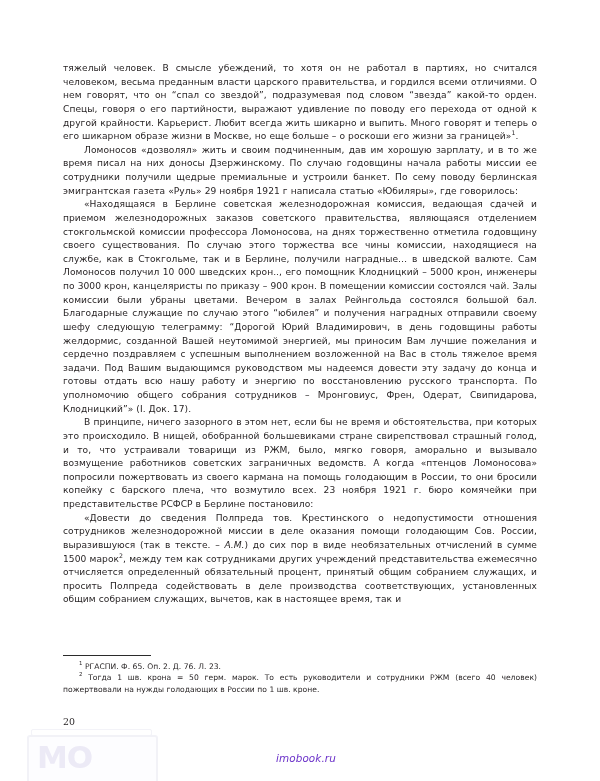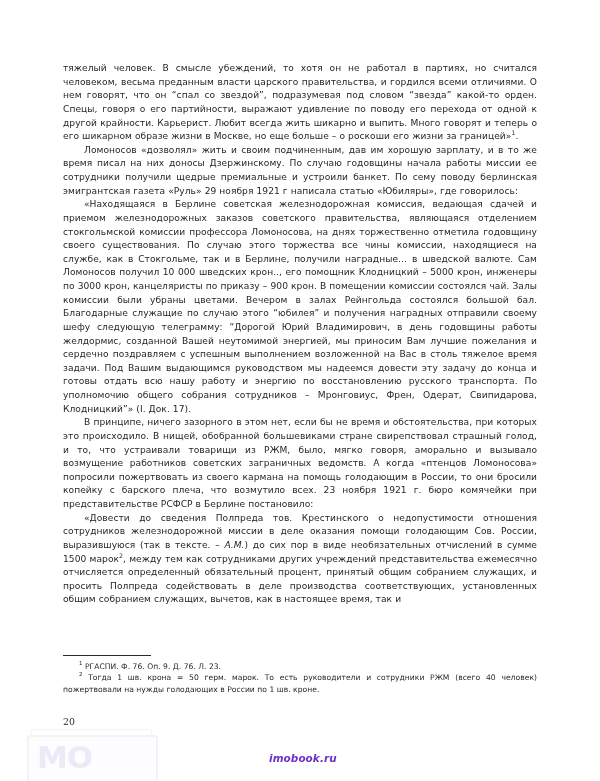--- a/index.html
+++ b/index.html
@@ -136,25 +136,25 @@
     font-weight: bold;
     font-family: "DejaVu Sans", "Liberation Sans", sans-serif;
     color: #eceaf6;
     letter-spacing: -1px;
     line-height: 31px;
   }
 
   
   .site-watermark {
     position: absolute;
-    left: 269px;
+    left: 276px;
     top: 752px;
     font-size: 10.4px;
     font-style: italic;
-    font-weight: bold;
+    font-weight: normal;
     font-family: "DejaVu Sans", "Liberation Sans", sans-serif;
     color: #6a30c9;
     letter-spacing: 0.01em;
   }
 </style>
 </head>
 <body>
 
 <div class="page">
 
@@ -167,21 +167,21 @@
     <p class="para">«Находящаяся в Берлине советская железнодорожная комиссия, ведающая сдачей и приемом железнодорожных заказов советского правительства, являющаяся отделением стокгольмской комиссии профессора Ломоносова, на днях торжественно отметила годовщину своего существования. По случаю этого торжества все чины комиссии, находящиеся на службе, как в Стокгольме, так и в Берлине, получили наградные… в шведской валюте. Сам Ломоносов получил 10 000 шведских крон.., его помощник Клодницкий – 5000 крон, инженеры по 3000 крон, канцеляристы по приказу – 900 крон. В помещении комиссии состоялся чай. Залы комиссии были убраны цветами. Вечером в залах Рейнгольда состоялся большой бал. Благодарные служащие по случаю этого “юбилея” и получения наградных отправили своему шефу следующую телеграмму: “Дорогой Юрий Владимирович, в день годовщины работы желдормис, созданной Вашей неутомимой энергией, мы приносим Вам лучшие пожелания и сердечно поздравляем с успешным выполнением возложенной на Вас в столь тяжелое время задачи. Под Вашим выдающимся руководством мы надеемся довести эту задачу до конца и готовы отдать всю нашу работу и энергию по восстановлению русского транспорта. По уполномочию общего собрания сотрудников – Мронговиус, Френ, Одерат, Свипидарова, Клодницкий”» (I. Док. 17).</p>
 
     <p class="para">В принципе, ничего зазорного в этом нет, если бы не время и обстоятельства, при которых это происходило. В нищей, обобранной большевиками стране свирепствовал страшный голод, и то, что устраивали товарищи из РЖМ, было, мягко говоря, аморально и вызывало возмущение работников советских заграничных ведомств. А когда «птенцов Ломоносова» попросили пожертвовать из своего кармана на помощь голодающим в России, то они бросили копейку с барского плеча, что возмутило всех. 23 ноября 1921 г. бюро комячейки при представительстве РСФСР в Берлине постановило:</p>
 
     <p class="para"><span>«Довести до сведения Полпреда тов. Крестинского о недопустимости отношения сотрудников железнодорожной миссии в деле оказания помощи голодающим Сов. России, выразившуюся (так в тексте. – </span><em class="italic">А.М.</em><span>) до сих пор в виде необязательных отчислений в сумме 1500 марок</span><sup>2</sup><span>, между тем как сотрудниками других учреждений представительства ежемесячно отчисляется определенный обязательный процент, принятый общим собранием служащих, и просить Полпреда содействовать в деле производства соответствующих, установленных общим собранием служащих, вычетов, как в настоящее время, так и</span></p>
 
   </div>
 
   <div class="footnotes">
     <hr class="footnote-rule">
-    <p class="footnote"><sup>1</sup> <span>РГАСПИ. Ф. 76. Оп. 9. Д. 76. Л. 23.</span></p>
+    <p class="footnote"><sup>1</sup> <span>РГАСПИ. Ф. 65. Оп. 2. Д. 76. Л. 23.</span></p>
     <p class="footnote"><sup>2</sup> <span>Тогда 1 шв. крона = 50 герм. марок. То есть руководители и сотрудники РЖМ (всего 40 человек) пожертвовали на нужды голодающих в России по 1 шв. кроне.</span></p>
   </div>
 
   <div class="page-number">20</div>
 
   <div class="watermark-logo">
     <div class="bar"></div>
     <div class="frame"></div>
     <div class="mark">MO</div>
   </div>

